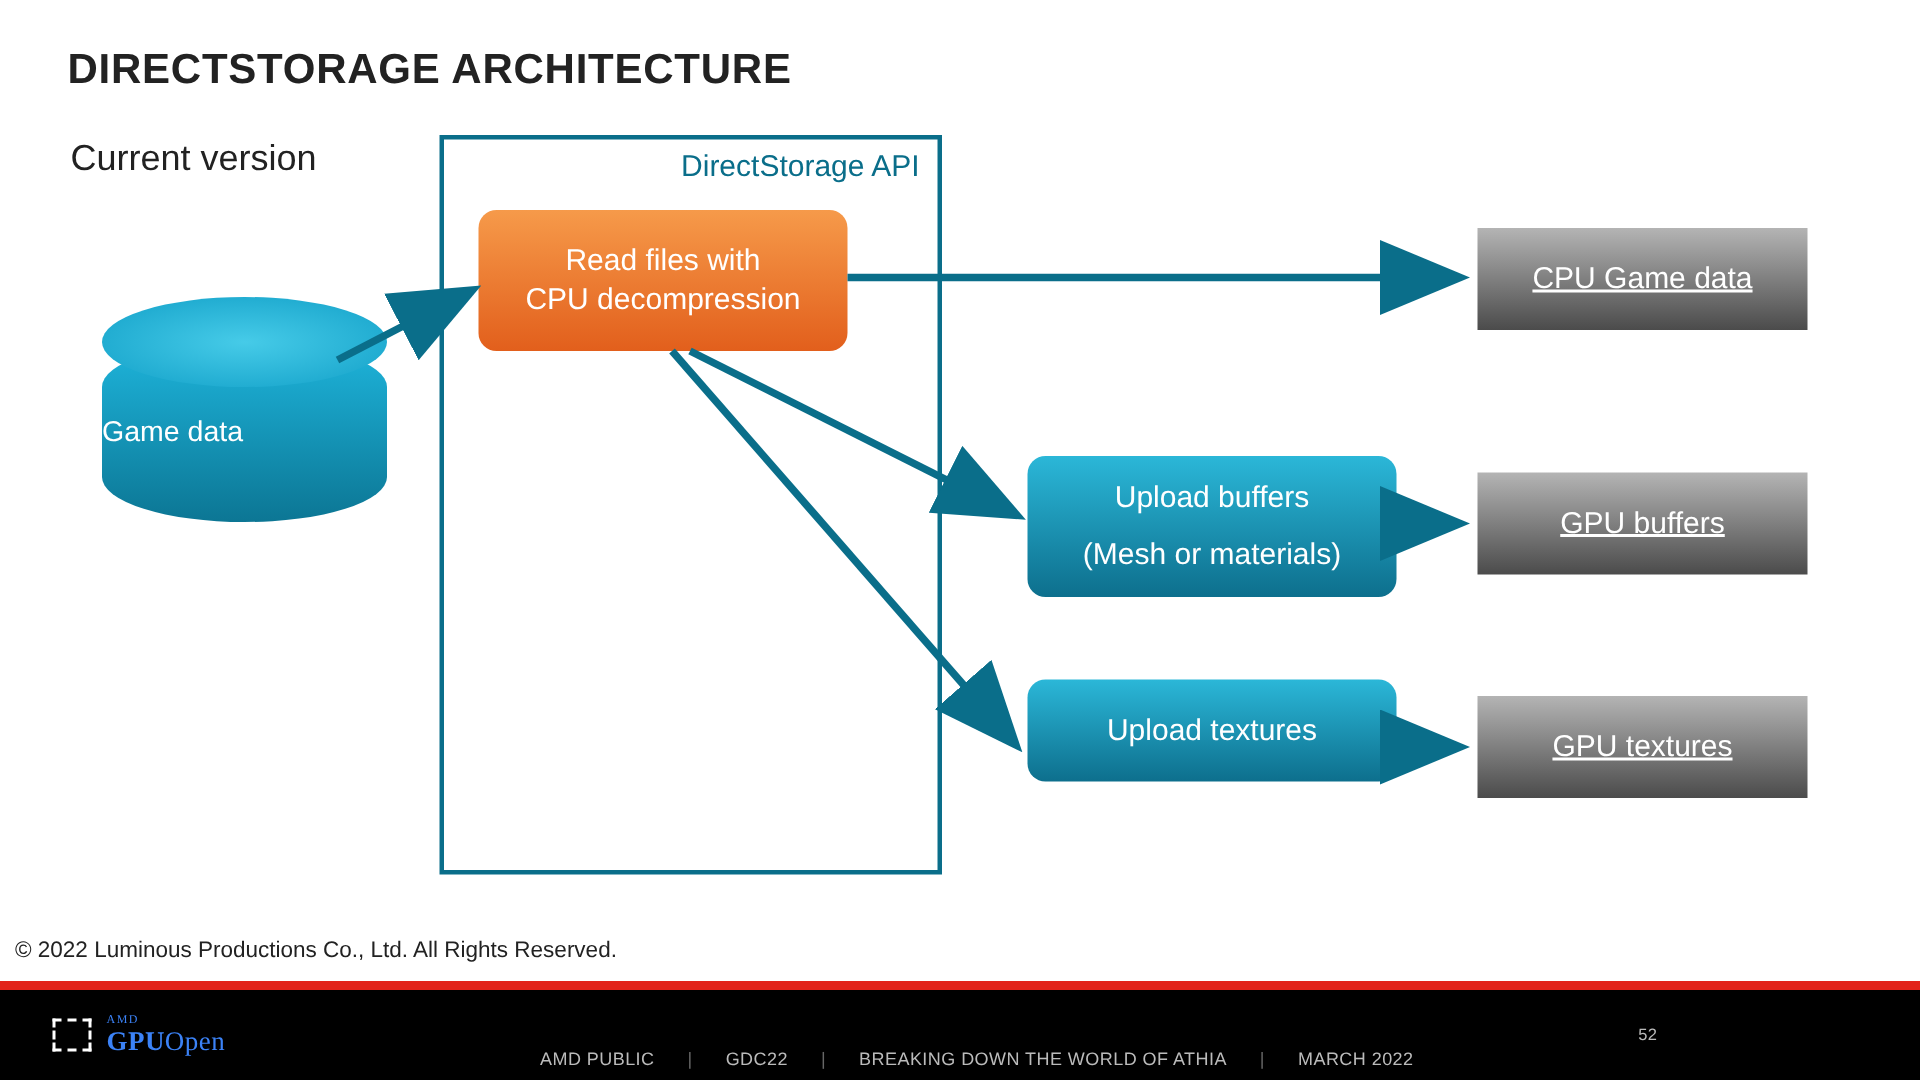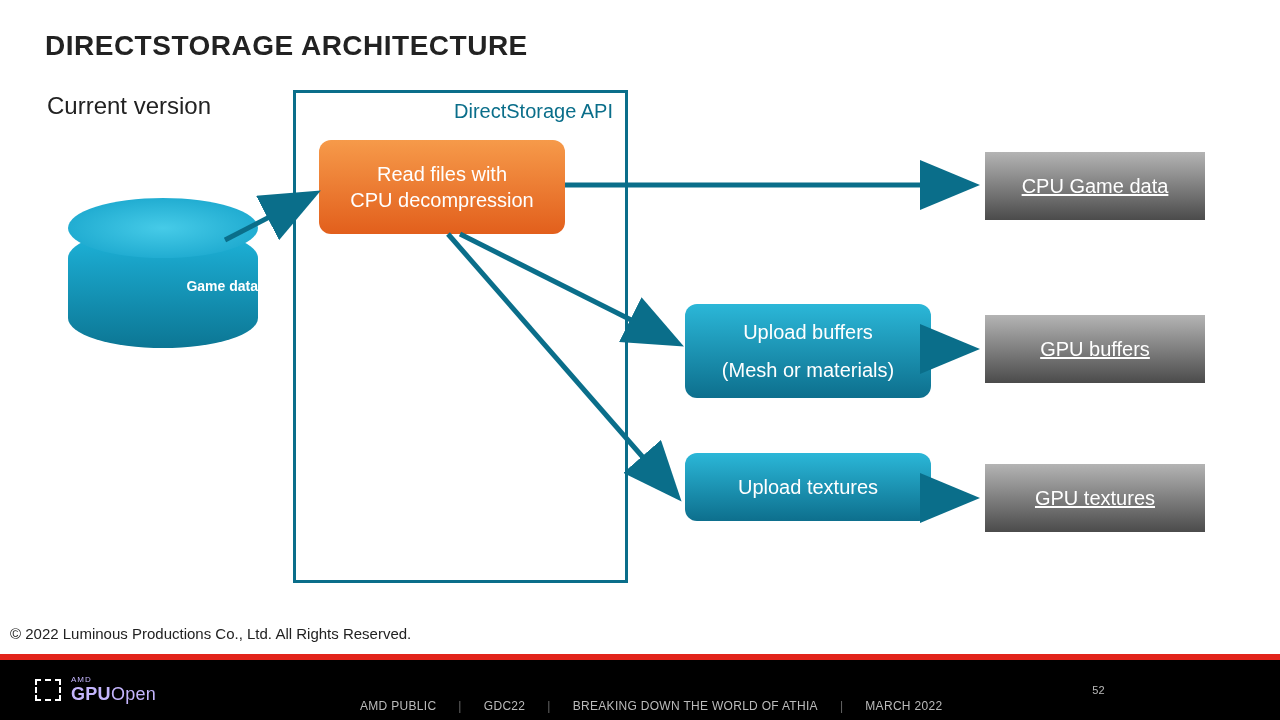--- a/index.html
+++ b/index.html
@@ -49,21 +49,21 @@
     border-bottom-right-radius: 95px 30px;
   }
   .cyl-top {
     width: 190px; height: 60px;
     background: radial-gradient(ellipse at center, #46cbe8 0%, #12a0c8 100%);
     border-radius: 50%;
     position: absolute; top: 0; left: 0;
   }
   .cyl-label {
     position: absolute; width: 190px; top: 80px;
-    text-align: right; color: #fff; font-size: 14px; font-weight: bold;
+    text-align: left; color: #fff; font-size: 19px;
   }
   
   .block {
     position: absolute;
     border-radius: 12px;
     color: #fff;
     display: flex; flex-direction: column;
     align-items: center; justify-content: center;
     text-align: center;
     font-size: 20px;
@@ -92,21 +92,22 @@
   .footer {
     position: absolute; left:0; top: 660px; width: 1280px; height: 60px;
     background: #000; color: #ccc;
     display: flex; align-items: center;
     font-size: 12px;
     letter-spacing: 0.3px;
   }
   .footer .logo {
     margin-left: 35px;
     display: flex; align-items: flex-end; gap: 6px;
-    color: #c4b5fd;
+    color: #3b82f6;
+    font-family: Liberation Serif, serif;
   }
   .footer .chip {
     width: 26px; height: 22px;
     border: 2px dashed #fff;
     box-sizing: border-box;
     position: relative;
     margin-right: 4px;
     align-self: center;
   }
   .footer .amd-small { font-size: 8px; letter-spacing: 1px; line-height: 1; }

